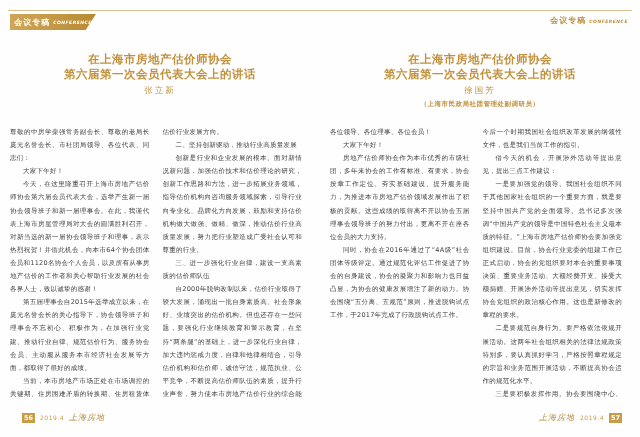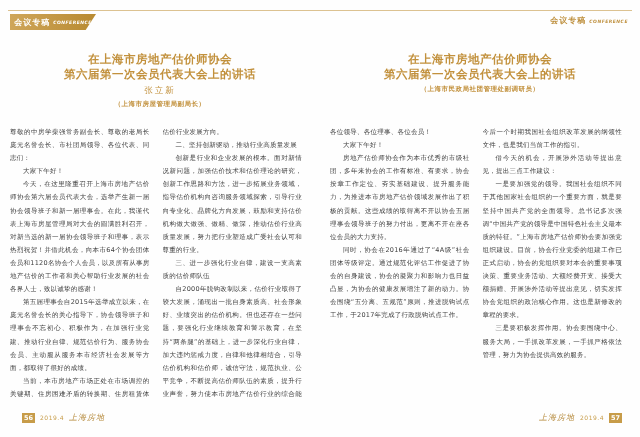--- a/index.html
+++ b/index.html
@@ -71,21 +71,20 @@
   <div class="tag-right">
     <span class="cn">会议专稿</span>
     <span class="en">CONFERENCE</span>
   </div>
 
   <div class="page left">
     <div class="title-block">
       <div class="title-line">在上海市房地产估价师协会</div>
       <div class="title-line">第六届第一次会员代表大会上的讲话</div>
       <div class="speaker">张立新</div>
-      <div class="affiliation">（上海市房屋管理局副局长）</div>
     </div>
     <div class="columns">
       <div class="col">
           <p class="para salutation">尊敬的中房学柴强常务副会长、尊敬的老局长庞元名誉会长、市社团局领导、各位代表、同志们：</p>
           <p class="para normal">大家下午好！</p>
           <p class="para normal">今天，在这里隆重召开上海市房地产估价师协会第六届会员代表大会，选举产生新一届协会领导班子和新一届理事会。在此，我谨代表上海市房屋管理局对大会的圆满胜利召开，对新当选的新一届协会领导班子和理事，表示热烈祝贺！并借此机会，向本市64个协会团体会员和1120名协会个人会员，以及所有从事房地产估价的工作者和关心帮助行业发展的社会各界人士，致以诚挚的感谢！</p>
           <p class="para normal">第五届理事会自2015年选举成立以来，在庞元名誉会长的关心指导下，协会领导班子和理事会不忘初心、积极作为，在加强行业党建、推动行业自律、规范估价行为、服务协会会员、主动服从服务本市经济社会发展等方面，都取得了很好的成绩。</p>
           <p class="para normal">当前，本市房地产市场正处在市场调控的关键期、住房困难矛盾的转换期、住房租赁体系的构建期，我们将坚决贯彻落实国家和本市各项房地产市场调控措施，促进本市房地产市场健康平稳发展。房地产估价行业是房地产业的重要组成部分，面对新形势、新情况，协会如何引领估价行业更好服务于本市房地产业发展，借此机会，我简要谈三点意见：</p>
         </div>
       <div class="col">
@@ -100,33 +99,35 @@
       <span class="page-num-box">56</span>
       <span class="issue">2019.4</span>
       <span class="mag-name">上海房地</span>
     </div>
   </div>
 
   <div class="page right">
     <div class="title-block">
       <div class="title-line">在上海市房地产估价师协会</div>
       <div class="title-line">第六届第一次会员代表大会上的讲话</div>
+      <div class="speaker">徐国芳</div>
       <div class="affiliation">（上海市民政局社团管理处副调研员）</div>
     </div>
     <div class="columns">
       <div class="col">
           <p class="para salutation">各位领导、各位理事、各位会员！</p>
           <p class="para normal">大家下午好！</p>
           <p class="para normal">房地产估价师协会作为本市优秀的市级社团，多年来协会的工作有标准、有要求，协会按章工作定位、夯实基础建设、提升服务能力，为推进本市房地产估价领域发展作出了积极的贡献。这些成绩的取得离不开以协会五届理事会领导班子的努力付出，更离不开在座各位会员的大力支持。</p>
           <p class="para normal">同时，协会在2016年通过了“4A级”社会团体等级评定。通过规范化评估工作促进了协会的自身建设，协会的凝聚力和影响力也日益凸显，为协会的健康发展增注了新的动力。协会围绕“五分离、五规范”原则，推进脱钩试点工作，于2017年完成了行政脱钩试点工作。</p>
         </div>
       <div class="col">
           <p class="para salutation">今后一个时期我国社会组织改革发展的纲领性文件，也是我们当前工作的指引。</p>
           <p class="para normal">借今天的机会，开展涉外活动等提出意见，提出三点工作建议：</p>
           <p class="para normal">一是要加强党的领导。我国社会组织不同于其他国家社会组织的一个重要方面，就是要坚持中国共产党的全面领导。总书记多次强调“中国共产党的领导是中国特色社会主义最本质的特征。”上海市房地产估价师协会要加强党组织建设。目前，协会行业党委的组建工作已正式启动，协会的党组织要对本会的重要事项决策、重要业务活动、大额经费开支、接受大额捐赠、开展涉外活动等提出意见，切实发挥协会党组织的政治核心作用。这也是新修改的章程的要求。</p>
+          <p class="para normal">二是要规范自身行为。要严格依法依规开展活动。这两年社会组织相关的法律法规政策特别多，要认真抓好学习，严格按照章程规定的宗旨和业务范围开展活动，不断提高协会运作的规范化水平。</p>
           <p class="para normal">三是要积极发挥作用。协会要围绕中心、服务大局，一手抓改革发展，一手抓严格依法管理，努力为协会提供高效的服务。</p>
         </div>
     </div>
     <div class="footer right-f">
       <span class="mag-name">上海房地</span>
       <span class="issue">2019.4</span>
       <span class="page-num-box">57</span>
     </div>
   </div>
 </div>

